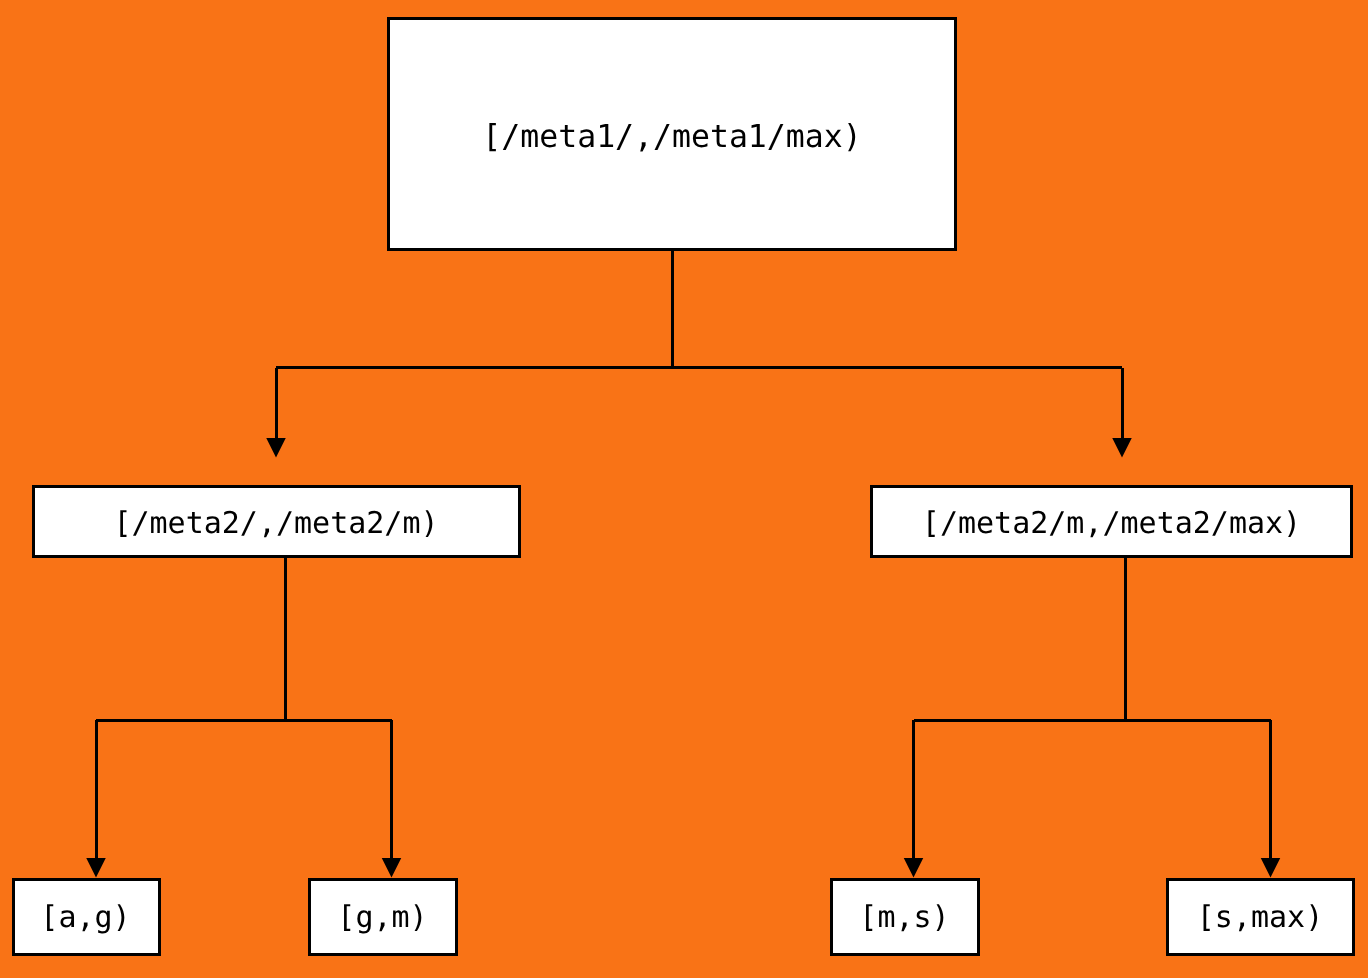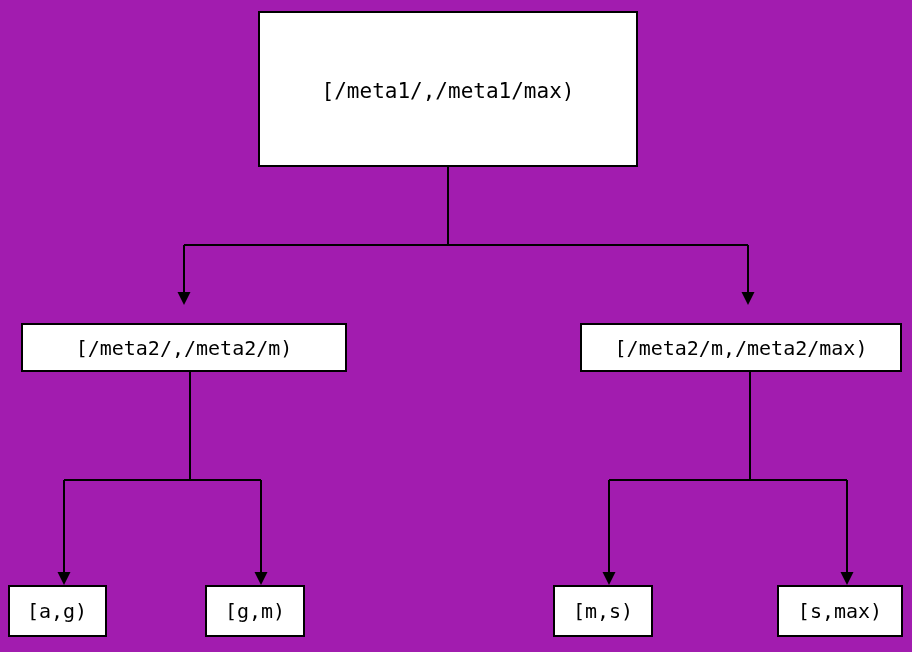--- a/index.html
+++ b/index.html
@@ -11,21 +11,21 @@
   body {
     width: 912px;
     height: 652px;
     font-family: "DejaVu Sans Mono", "Liberation Mono", monospace;
     overflow: hidden;
   }
   #diagram-root {
     position: relative;
     width: 912px;
     height: 652px;
-    background: #a21caf;
+    background: #f97316;
   }
   svg#tree-svg {
     position: absolute;
     top: 0;
     left: 0;
     width: 912px;
     height: 652px;
     display: block;
     shape-rendering: crispEdges;
   }

